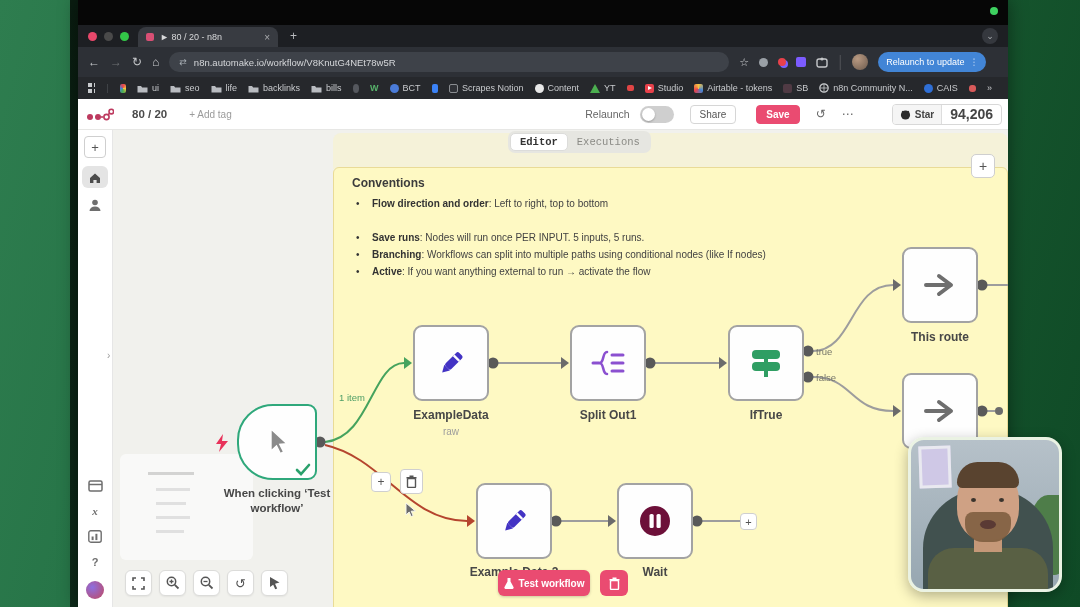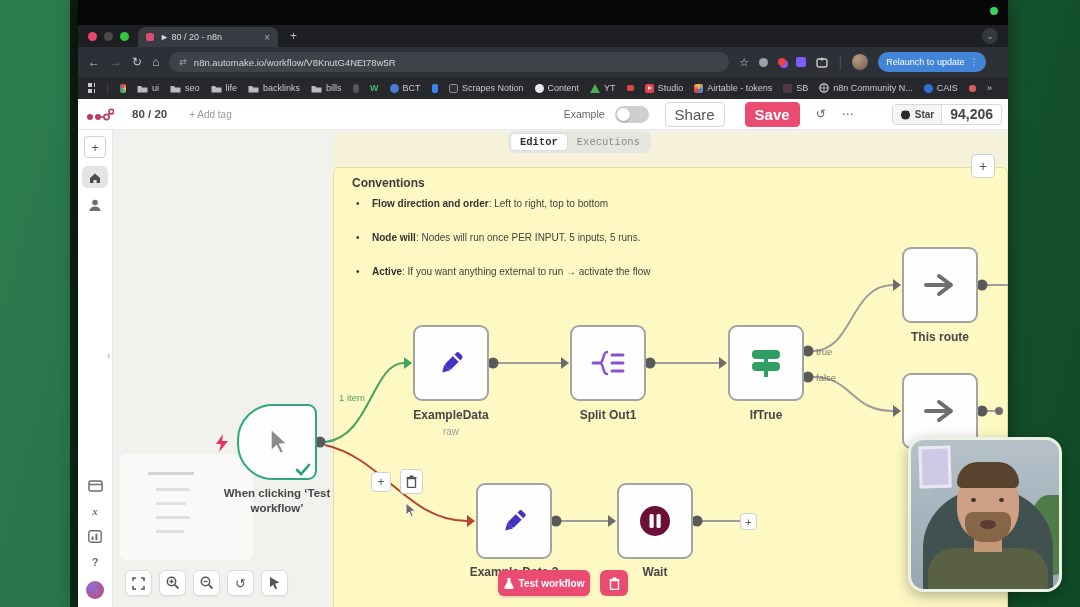--- a/index.html
+++ b/index.html
@@ -19,21 +19,21 @@
   .navg{font-size:12px;color:#c6c8cb;}
   .urlpill{flex:1;height:20px;background:#3e4249;border-radius:10px;display:flex;align-items:center;padding:0 10px;gap:7px;max-width:560px;}
   .urltext{font-size:9.5px;color:#d5d7da;white-space:nowrap;overflow:hidden;}
   .bookmarks{position:absolute;left:0;top:77px;width:930px;height:22px;background:#26282c;display:flex;align-items:center;padding:0 10px;gap:11px;font-size:9px;color:#c9cbce;white-space:nowrap;}
   .bm{display:flex;align-items:center;gap:4px;}
   .bi{display:inline-block;}
   .bdot{width:9px;height:9px;border-radius:50%;}
   .bsq{width:9px;height:9px;border-radius:2px;}
   
   .topbar{position:absolute;left:0;top:99px;width:930px;height:31px;background:#fff;border-bottom:1px solid #e7e7e5;display:flex;align-items:center;padding:0 6px 0 8px;gap:10px;z-index:8;}
-  .btn{border:1px solid #d6d6d6;border-radius:4px;background:#fff;font-size:15px;color:#555;padding:3px 9px;}
+  .btn{border:1px solid #d6d6d6;border-radius:4px;background:#fff;font-size:10px;color:#555;padding:3px 9px;}
   .btn-save{background:#ea4b71;border:1px solid #ea4b71;color:#fff;font-weight:600;}
   .sidebar{position:absolute;left:0;top:130px;width:35px;height:477px;background:#fff;border-right:1px solid #e6e6e6;display:flex;flex-direction:column;align-items:center;padding:6px 0 8px 0;z-index:7;}
   .canvas{position:absolute;left:35px;top:130px;width:895px;height:477px;background:#f1f1ed;}
   .sticky{position:absolute;left:255px;top:167px;width:675px;height:512px;background:#fef9c3;border:1px solid #e9db97;border-radius:6px;z-index:1;}
   .bullet{position:absolute;font-size:10px;color:#424242;width:650px;}
   .bullet b{font-weight:700;color:#333;margin-left:7px;}
   .bullet:before{content:"•";position:absolute;left:-9px;color:#333;}
   .node{position:absolute;width:76px;height:76px;background:#fefefe;border:2px solid #a3a3a3;border-radius:9px;display:flex;align-items:center;justify-content:center;z-index:3;}
   .nlabel{position:absolute;width:140px;text-align:center;font-size:12px;font-weight:600;color:#474747;z-index:3;}
   .nsub{position:absolute;width:140px;text-align:center;font-size:10px;font-weight:400;color:#9d9d9d;z-index:3;}
@@ -196,21 +196,21 @@
       <svg width="28" height="16">
         <circle cx="4" cy="11" r="3" fill="#bd3a5f"></circle>
           <circle cx="12" cy="11" r="3" fill="#bd3a5f"></circle>
         <line x1="15" y1="11" x2="17.5" y2="11" stroke="#bd3a5f" stroke-width="1.6"></line>
         <circle cx="20.5" cy="11" r="2.6" fill="none" stroke="#bd3a5f" stroke-width="1.6"></circle>
         <line x1="22" y1="9" x2="23.5" y2="7.2" stroke="#bd3a5f" stroke-width="1.6"></line>
         <circle cx="25.3" cy="5.6" r="2.3" fill="none" stroke="#bd3a5f" stroke-width="1.6"></circle>
       </svg>
       <span style="font-size:11.5px;font-weight:700;color:#4a4a4a;margin-left:8px;">80 / 20</span>
       <span style="font-size:10px;color:#9b9b9b;margin-left:12px;">+ Add tag</span>
-      <span style="margin-left:auto;font-size:10.5px;color:#666;">Example</span>
+      <span style="margin-left:auto;font-size:10.5px;color:#666;">Relaunch</span>
       <div class="toggle">
           <div class="knob"></div>
         </div>
       <button class="btn" style="margin-left:6px;">Share</button>
       <button class="btn btn-save" style="margin-left:10px;">Save</button>
       <span style="font-size:12px;color:#666;margin-left:6px;">↺</span>
       <span style="font-size:12px;color:#666;margin:0 6px;">⋯</span>
       <div class="ghwrap" style="margin-left:22px;">
         <div class="ghleft">
           <svg width="11" height="11">
@@ -223,21 +223,22 @@
       </div>
     </div>
 
     <div class="canvas"></div>
 
     <div class="abs" style="left:255px;top:133px;width:675px;height:36px;background:rgba(247,242,200,.55);border-radius:8px 8px 0 0;z-index:1;"></div>
 
     <div class="sticky">
       <div style="position:absolute;left:18px;top:8px;font-size:12px;font-weight:700;color:#3c3c3c;">Conventions</div>
       <div class="bullet" style="left:31px;top:30px;"><b>Flow direction and order</b><span>: Left to right, top to bottom</span></div>
-      <div class="bullet" style="left:31px;top:64px;"><b>Node will</b><span>: Nodes will run once PER INPUT. 5 inputs, 5 runs.</span></div>
+      <div class="bullet" style="left:31px;top:64px;"><b>Save runs</b><span>: Nodes will run once PER INPUT. 5 inputs, 5 runs.</span></div>
+      <div class="bullet" style="left:31px;top:81px;"><b>Branching</b><span>: Workflows can split into multiple paths using conditional nodes (like If nodes)</span></div>
       <div class="bullet" style="left:31px;top:98px;"><b>Active</b><span>: If you want anything external to run → activate the flow</span></div>
     </div>
 
     <div class="abs" style="left:42px;top:454px;width:133px;height:106px;background:rgba(255,255,255,.6);border-radius:6px;z-index:2;">
       <div style="position:absolute;left:28px;top:18px;width:46px;height:3px;background:rgba(140,140,140,.35);"></div>
       <div style="position:absolute;left:36px;top:34px;width:34px;height:3px;background:rgba(160,160,160,.28);"></div>
       <div style="position:absolute;left:36px;top:48px;width:30px;height:3px;background:rgba(160,160,160,.28);"></div>
       <div style="position:absolute;left:36px;top:62px;width:34px;height:3px;background:rgba(160,160,160,.28);"></div>
       <div style="position:absolute;left:36px;top:76px;width:28px;height:3px;background:rgba(160,160,160,.28);"></div>
     </div>

